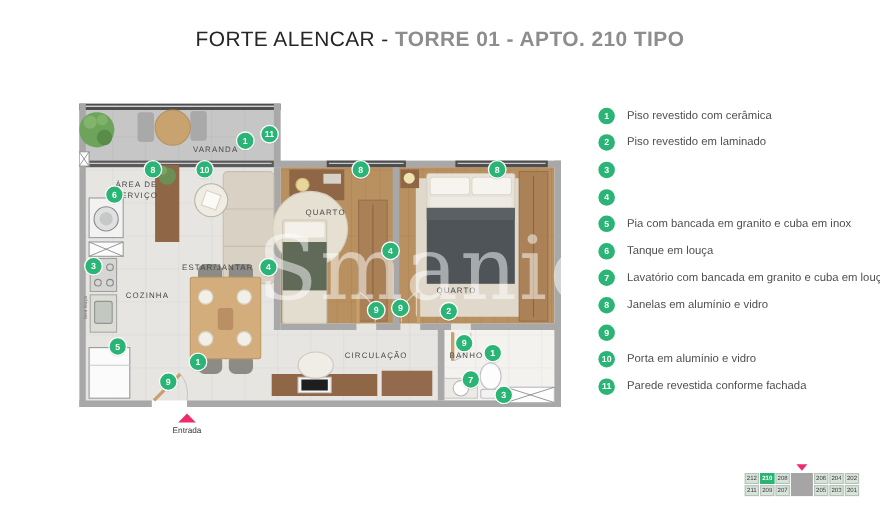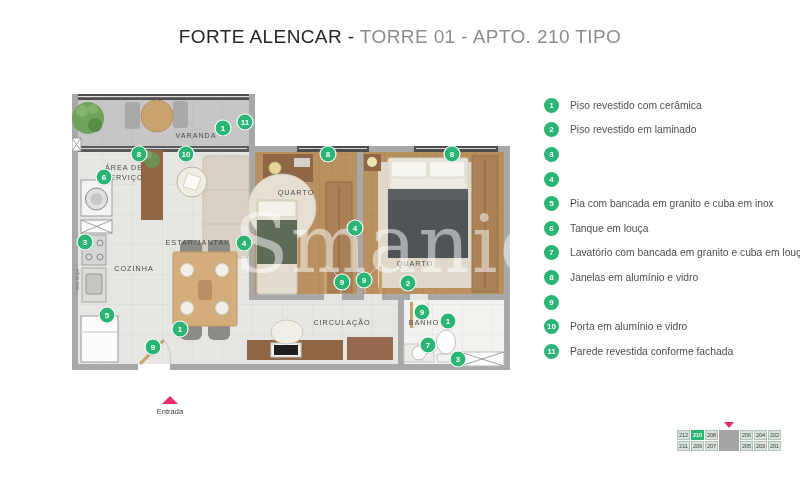--- a/index.html
+++ b/index.html
@@ -1,25 +1,25 @@
 <!DOCTYPE html>
 <html><head>
 <meta charset="utf-8">
 <style>
   html,body{margin:0;padding:0;background:#fff;}
   .stage{position:relative;width:800px;height:480px;background:#ffffff;overflow:hidden;
          font-family:"Liberation Sans",sans-serif;}
   
   .title{position:absolute;left:0;top:26px;width:100%;text-align:center;font-size:19px;letter-spacing:.4px;}
   .title-bold{font-weight:normal;color:#262626;}
-  .title-light{font-weight:normal;color:#8d8d90;text-align:right;}
+  .title-light{font-weight:bold;color:#8d8d90;text-align:right;}
   
   #floorplan{position:absolute;left:72px;top:94px;width:438px;height:280px;}
   
-  .entrada{position:absolute;left:145px;top:396px;width:50px;text-align:center;}
+  .entrada{position:absolute;left:145px;top:376px;width:50px;text-align:center;}
   .entrada-tri{width:0;height:0;margin:0 auto;border-left:8px solid transparent;
     border-right:8px solid transparent;border-bottom:8px solid #ee2a6e;}
   .entrada-label{font-size:7.5px;color:#3a3a3a;margin-top:3px;}
   
   .legend{position:absolute;left:544px;top:93px;width:252px;}
   .legend-row{display:flex;align-items:center;height:24.6px;}
   .legend-num{width:15px;height:15px;border-radius:50%;background:#2ab475;color:#fff;
     font-size:8px;font-weight:bold;line-height:15px;text-align:center;flex-shrink:0;margin-right:11px;}
   .legend-text{font-size:10.3px;color:#4f4f52;white-space:nowrap;}
   

